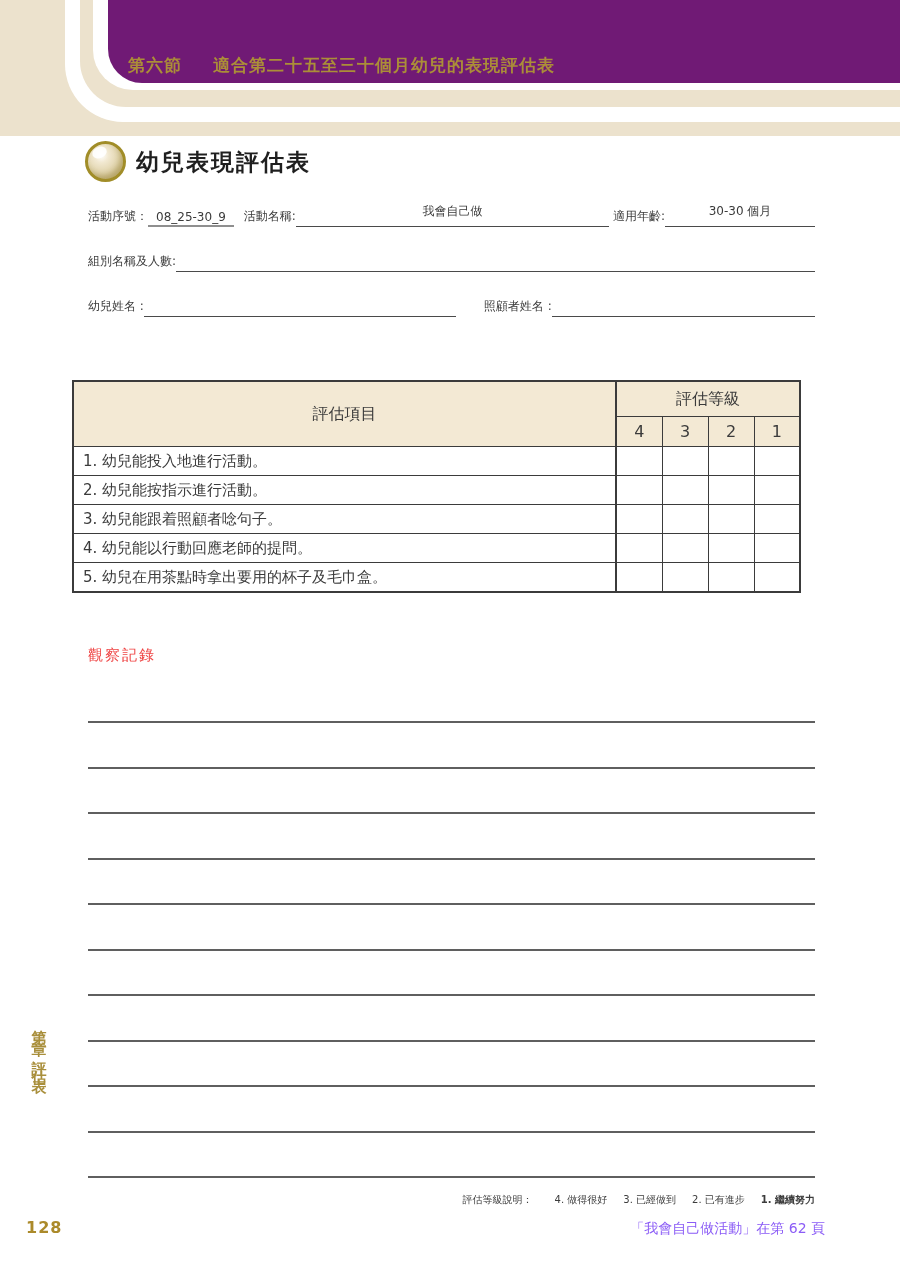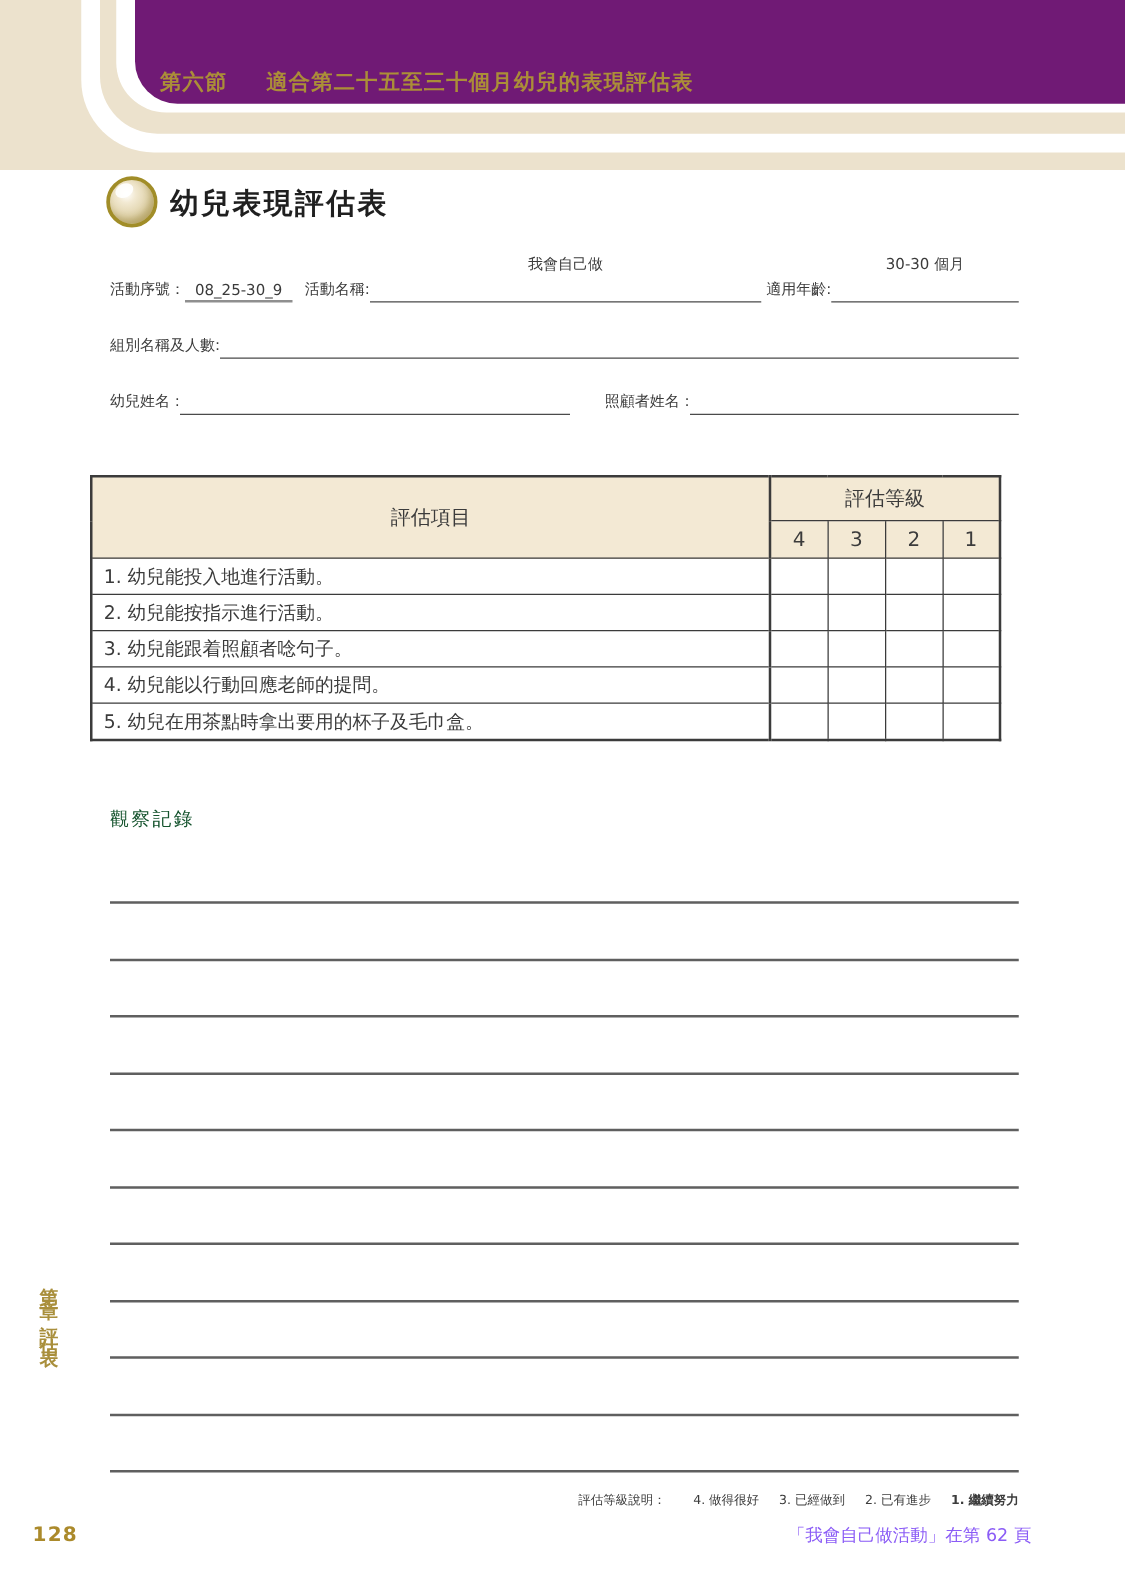--- a/index.html
+++ b/index.html
@@ -20,38 +20,38 @@
   .pearl{position:absolute;left:85px;top:141px;width:35px;height:35px;border-radius:50%;
     border:3px solid #a18d28;
     background:radial-gradient(circle at 38% 32%, #ffffff 0%, #f2e9d2 22%, #e0d3ab 55%, #cbb97f 85%, #bda45c 100%);
     box-shadow:inset -3px -4px 5px rgba(125,105,30,.30);}
   .pearl::after{content:"";position:absolute;left:4px;top:3px;width:15px;height:11px;border-radius:50%;
     background:#ffffff;opacity:.9;transform:rotate(-24deg);}
   .form-title{position:absolute;left:136px;top:147px;font-size:23px;font-weight:600;color:#1f1f1f;letter-spacing:2px;}
   
   .frow{position:absolute;left:88px;width:727px;display:flex;align-items:flex-end;font-size:12px;color:#3b3b3b;white-space:nowrap;}
   .frow .lbl{padding-bottom:2px;}
-  .uline{border-bottom:1px solid #4a4a4a;text-align:center;padding-bottom:20px;min-height:18px;}
+  .uline{border-bottom:1px solid #4a4a4a;text-align:center;padding-bottom:5px;min-height:18px;}
   .uline.grow{flex:1;}
   .serial{border-bottom:2px solid #8f8f8f;padding:0 8px 1px 8px;}
   .gap28{margin-left:28px;}
   
   .eval-table{position:absolute;left:72px;top:380px;border-collapse:collapse;width:727px;table-layout:fixed;}
   .eval-table th,.eval-table td{border:1px solid #3b3b3b;font-weight:normal;font-size:16px;color:#3b3b3b;padding:0;}
   .eval-table{border:2px solid #3b3b3b;}
   .eval-table .hdr{background:#f3e9d4;}
   .eval-table .item-col{width:543px;}
   .eval-table .g-col{width:46px;}
   .eval-table .sep{border-left:2px solid #3b3b3b;}
   .eval-table .top-h{height:34px;}
   .eval-table .num-h{height:29px;text-align:center;}
   .eval-table td.item{height:28px;text-align:left;font-size:15px;padding-left:9px;}
   .eval-table th{text-align:center;}
   
-  .obs-label{position:absolute;left:88px;top:646px;font-size:15px;color:#14532d;letter-spacing:2px;}
+  .obs-label{position:absolute;left:88px;top:646px;font-size:15px;color:#ef4444;letter-spacing:2px;}
   .obs-lines{position:absolute;left:88px;top:721px;width:727px;}
   .obs-line{height:0;border-top:2px solid #5f5f5f;margin-bottom:43.5px;}
   
   .side-vertical{position:absolute;left:29px;top:1018px;writing-mode:vertical-rl;font-size:15px;font-weight:bold;
     color:#a98f3c;letter-spacing:5px;}
   .side-vertical .part2{margin-top:16px;letter-spacing:9px;}
   .page-num{position:absolute;left:26px;top:1218px;font-size:16px;font-weight:bold;color:#ab8a2b;letter-spacing:1px;}
   
   .legend{position:absolute;right:85px;top:1193px;display:flex;font-size:10px;color:#3c3c3c;white-space:nowrap;}
   .legend .legend-label{margin-right:6px;}

